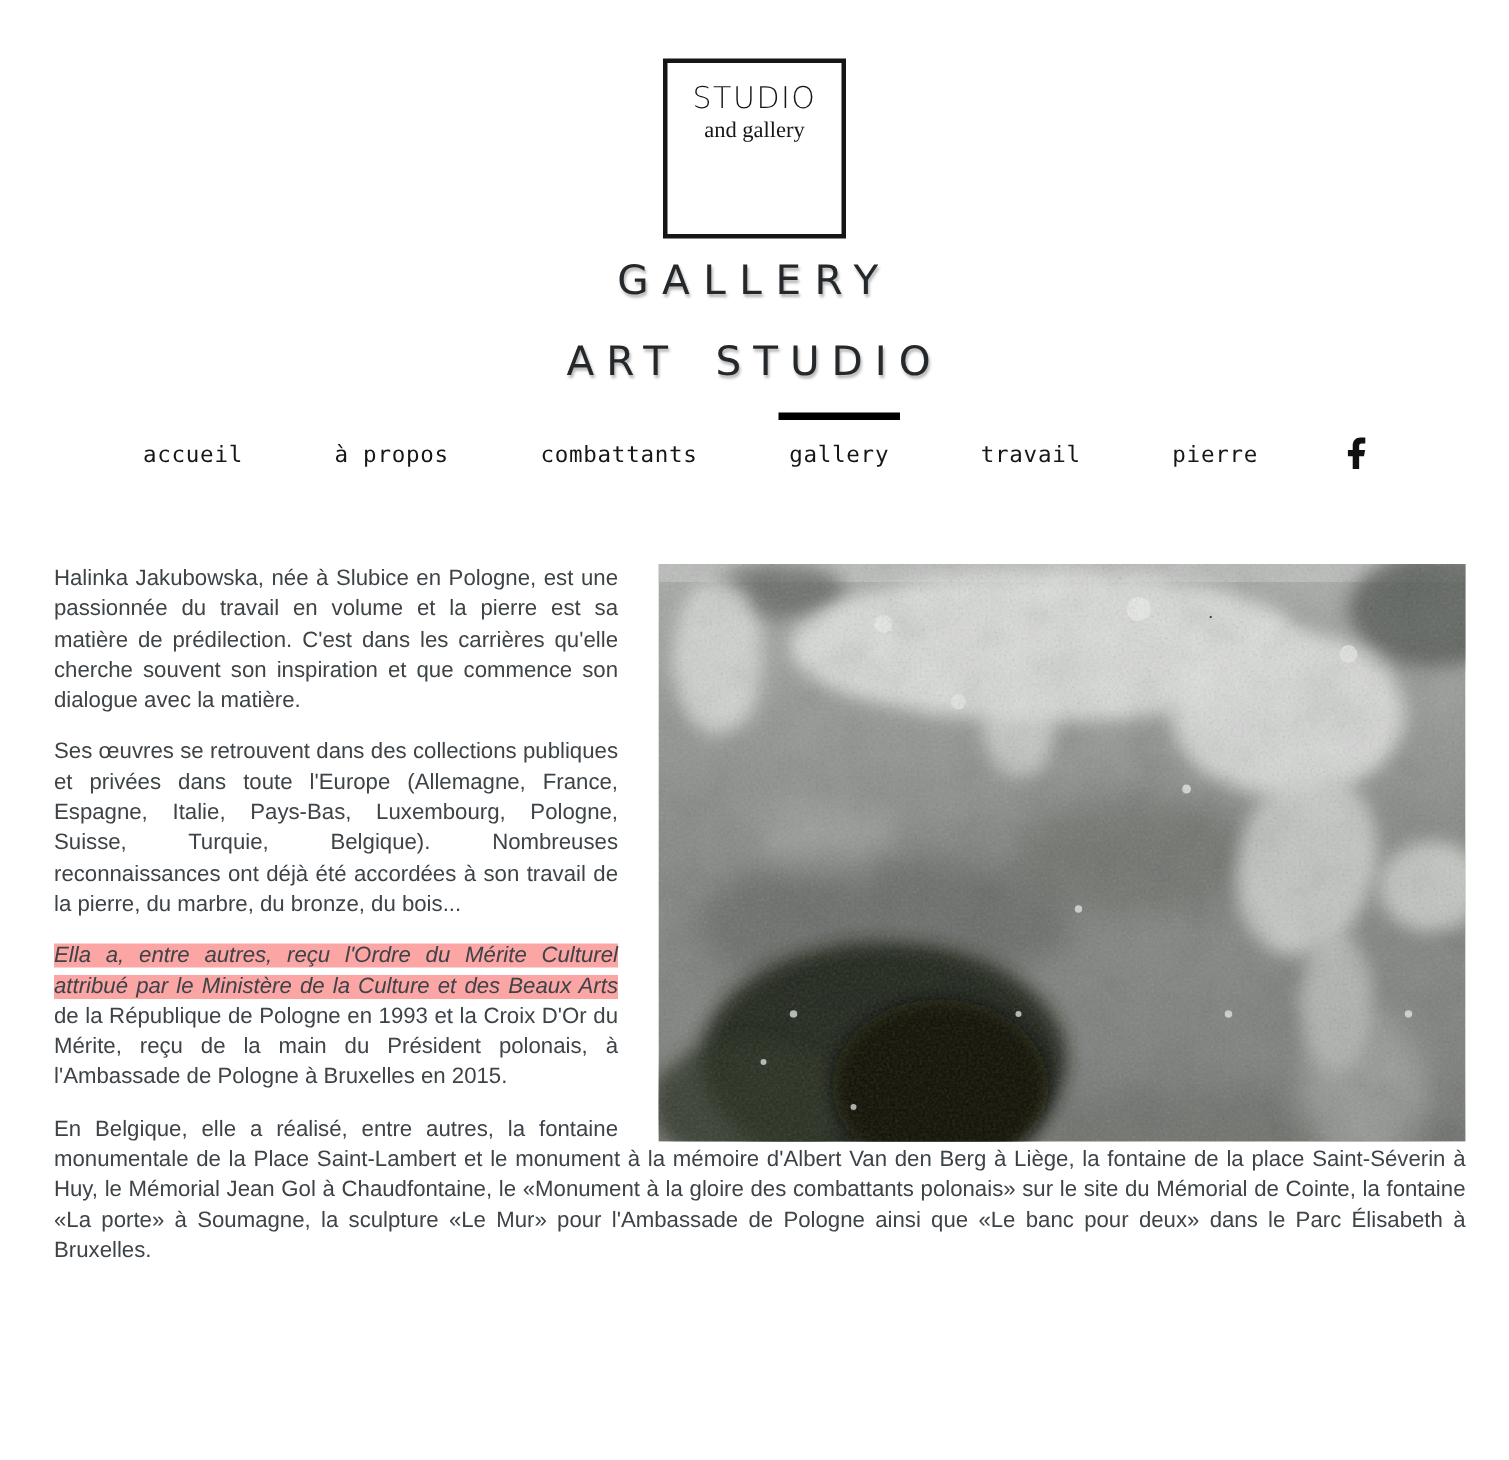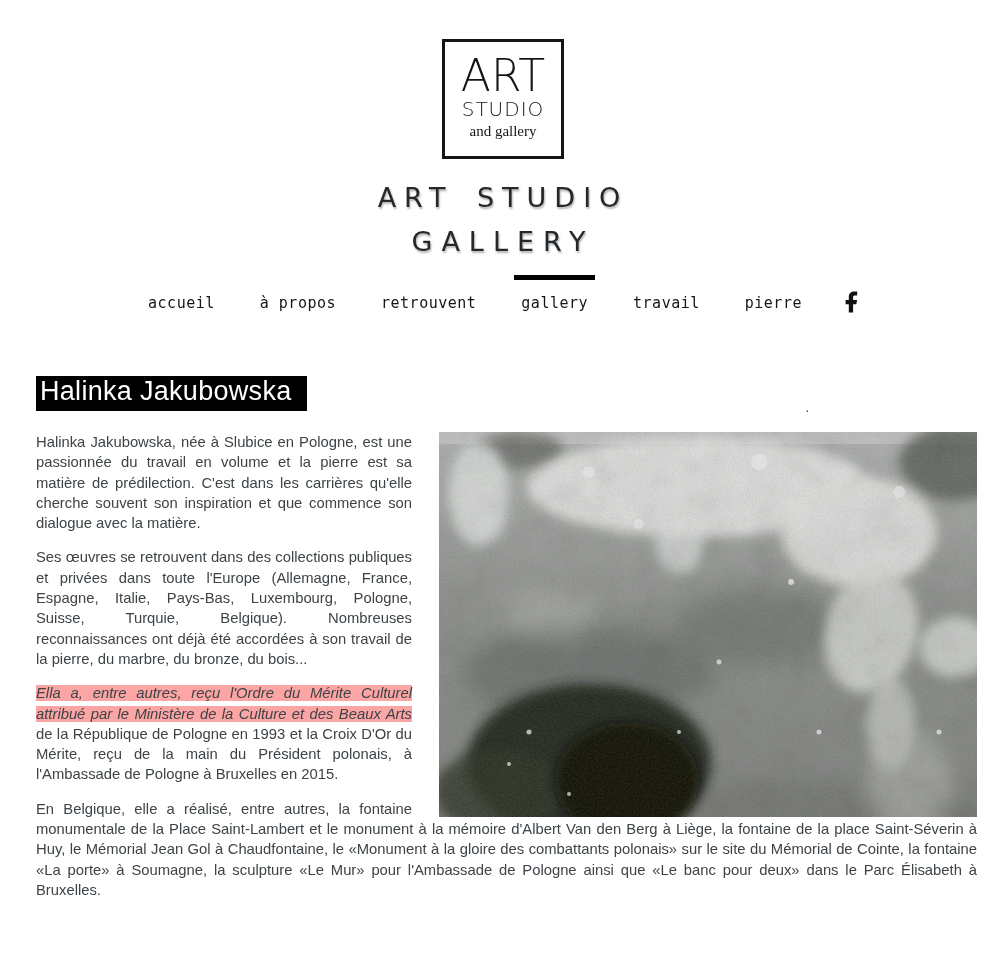--- a/index.html
+++ b/index.html
@@ -48,21 +48,21 @@
   }
   .site-title.l1 { margin-top: 23px; }
   .site-title.l2 { margin-top: 13px; letter-spacing: 9px; }
 
   
   .nav {
     margin-top: 34px;
     display: flex;
     justify-content: center;
     align-items: center;
-    gap: 45px;
+    gap: 61px;
     font-family: "DejaVu Sans Mono", "Liberation Mono", monospace;
     font-size: 15px;
     letter-spacing: 0.5px;
     color: #161616;
   }
   .nav-item { position: relative; cursor: pointer; padding-top: 2px; }
   .nav-item.active::before {
     content: "";
     position: absolute;
     left: -7px; right: -7px; top: -17px; height: 5px;
@@ -107,46 +107,42 @@
   .hl { background: #fca5a5; font-style: italic; }
   .clear { clear: both; }
 </style>
 </head>
 <body>
 
 <div class="page">
 
   <header>
     <div class="logo-box">
-      <div class="logo-art">ART</div>
       <div class="logo-studio">STUDIO</div>
       <div class="logo-and">and gallery</div>
     </div>
+    <div class="site-title l2">GALLERY</div>
     <div class="site-title l1">ART STUDIO</div>
-    <div class="site-title l2">GALLERY</div>
   </header>
 
   <nav class="nav">
     <span class="nav-item">accueil</span>
     <span class="nav-item">à propos</span>
-    <span class="nav-item">retrouvent</span>
+    <span class="nav-item">combattants</span>
     <span class="nav-item active">gallery</span>
     <span class="nav-item">travail</span>
     <span class="nav-item">pierre</span>
     <span class="fb-link">
       <svg width="14" height="22" viewBox="0 0 14 22" aria-hidden="true">
         <path fill="#111" d="M13.2 0.6 H10 C6.9 0.6 4.8 2.7 4.8 5.9 V9.0 H1.6 V13.2 H4.8 V21.6 H9.1 V13.2 H12.3 L13.1 9.0 H9.1 V6.3 C9.1 5.2 9.6 4.6 10.8 4.6 H13.2 Z"></path>
       </svg>
     </span>
   </nav>
 
   <main class="article">
-    <div class="title-row">
-      <span class="article-title">Halinka Jakubowska</span>
-    </div>
     <span class="stray-mark">.</span>
 
     <svg class="photo" viewBox="0 0 538 385" preserveAspectRatio="none">
       <defs>
         <linearGradient id="baseG" x1="0" y1="0" x2="0" y2="1">
           <stop offset="0" stop-color="#aeb1ae"></stop>
           <stop offset="0.45" stop-color="#8d908c"></stop>
           <stop offset="1" stop-color="#7e817d"></stop>
         </linearGradient>
         <filter id="blurBig" x="-40%" y="-40%" width="180%" height="180%">

